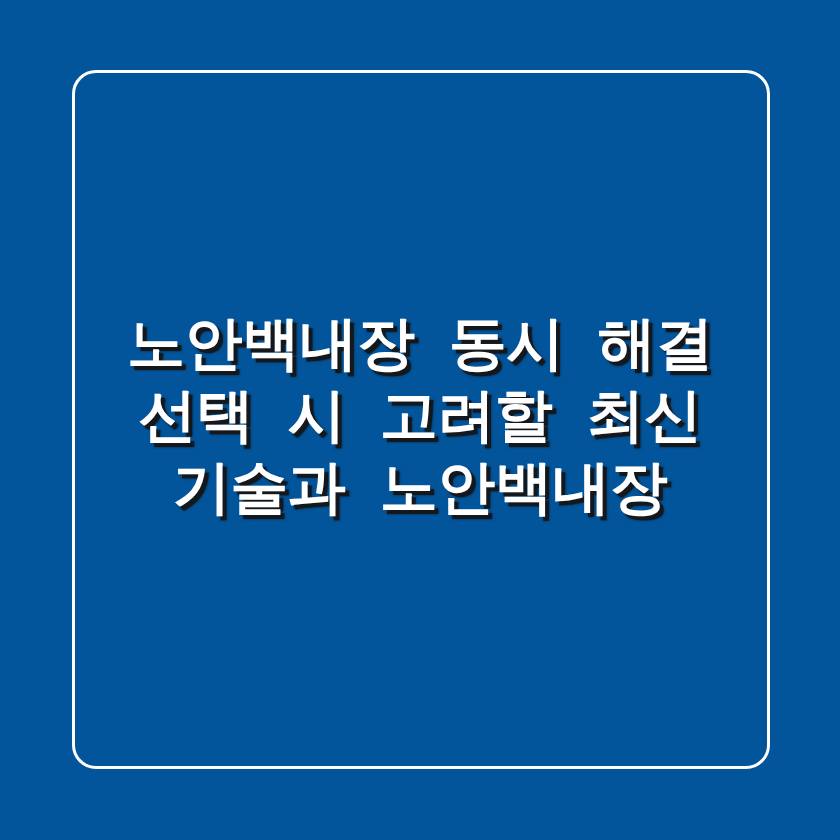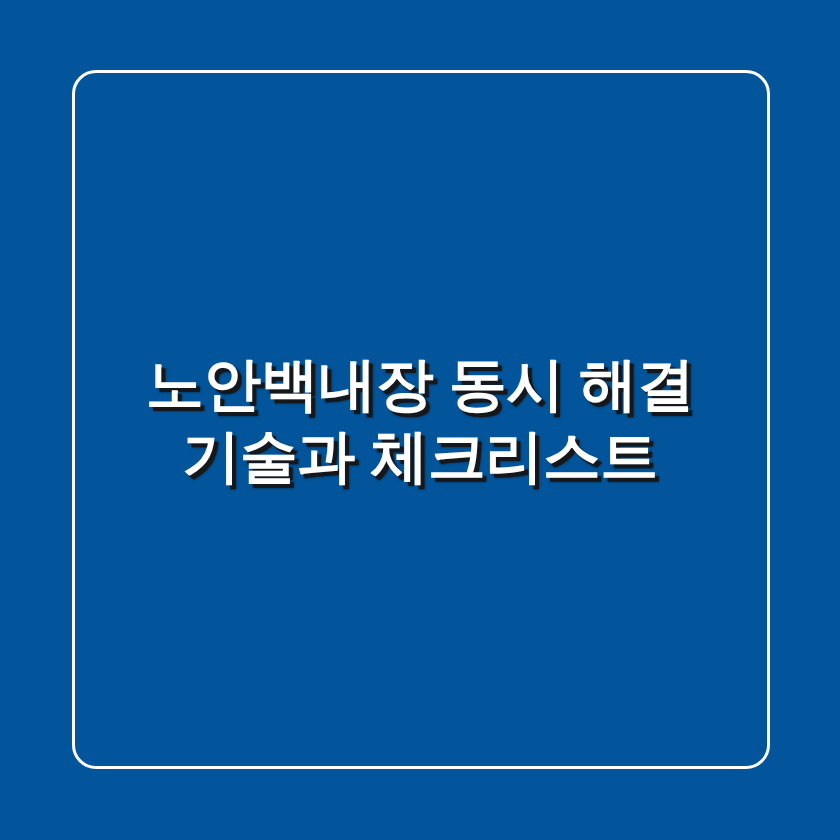--- a/index.html
+++ b/index.html
@@ -51,36 +51,37 @@
     justify-content: center;
     box-sizing: border-box;
     padding: 0 78px;
   }
 
   .headline-line {
     display: block;
     width: 100%;
     text-align: center;
     color: #FFFFFF;
-    font-family: Liberation Sans, sans-serif;
+    font-family: Liberation Mono, monospace;
     font-weight: 700;
     font-size: 58px;
     line-height: 72px;
     letter-spacing: -0.5px;
     white-space: nowrap;
     text-shadow:
        4px 4px 0 #14181C,
        4px 4px 3px rgba(0,0,0,0.55);
   }
 </style>
 </head>
 <body>
 
 <div id="thumbnail-card">
 
   <div id="inner-frame"></div>
 
   <div id="headline-block">
     <span class="headline-line">노안백내장 동시 해결</span>
-    <span class="headline-line">기술과 체크리스트</span>
+    <span class="headline-line">선택 시 고려할 최신</span>
+    <span class="headline-line">기술과 노안백내장</span>
   </div>
 
 </div>
 
 </body></html>

